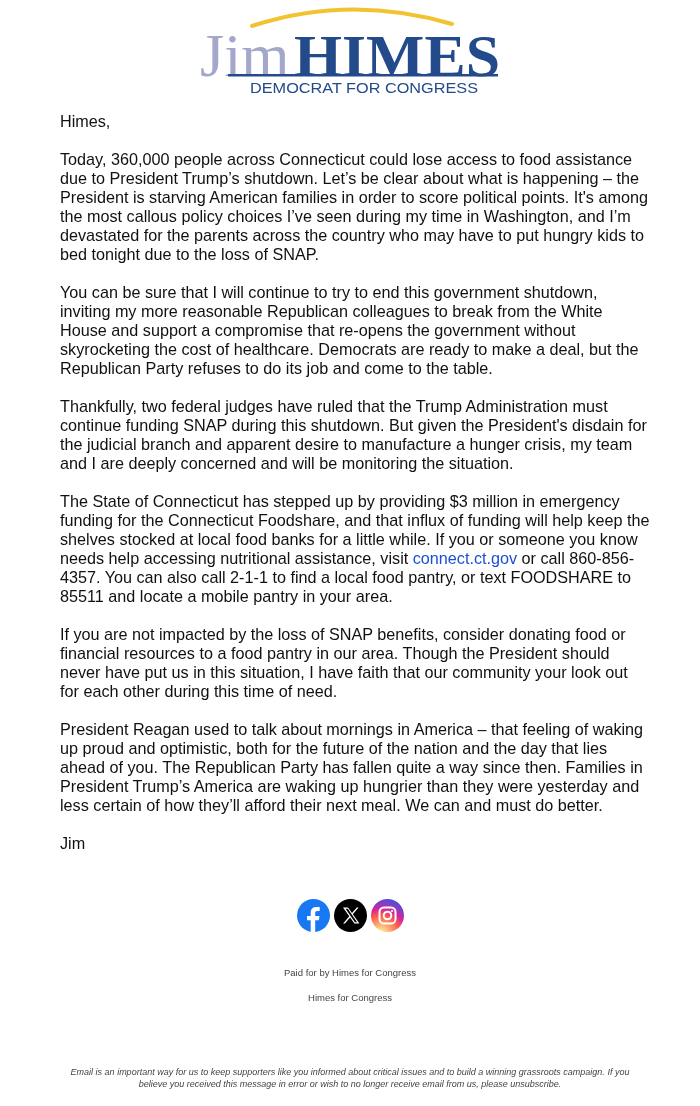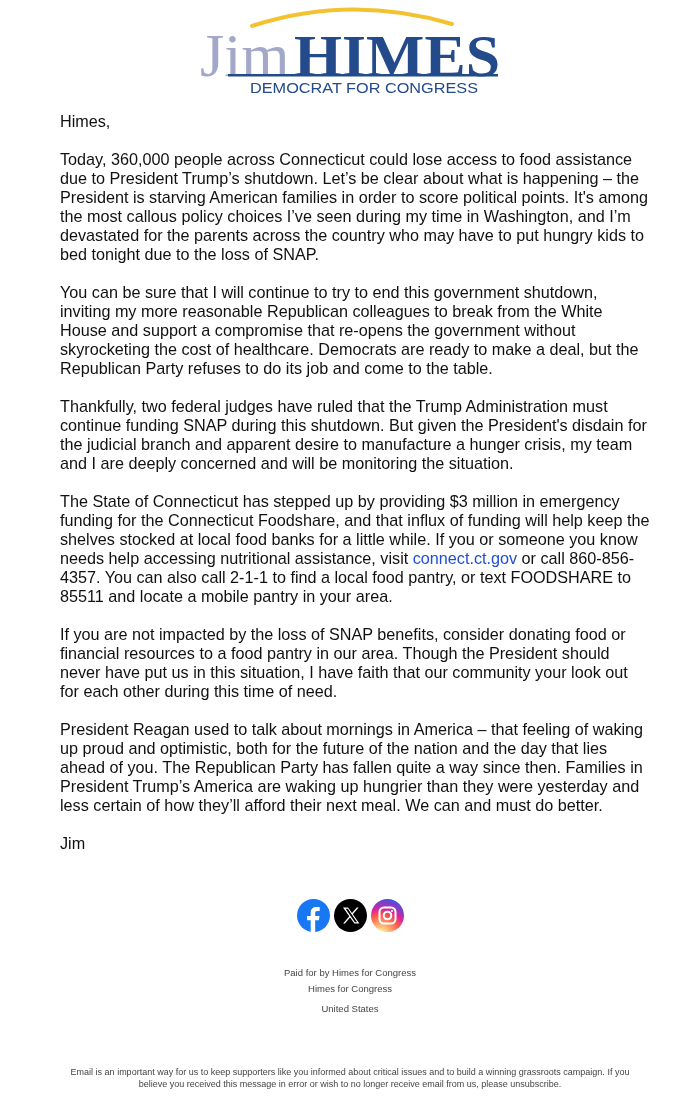--- a/index.html
+++ b/index.html
@@ -85,30 +85,31 @@
     .address {
       position: absolute;
       left: 0;
       top: 975px;
       width: 700px;
       text-align: center;
       font-size: 9.5px;
       line-height: 12px;
       color: #444444;
     }
-    .address div { margin: 8px; }
+    .address div { margin: 17px; }
 
     .disclaimer {
       position: absolute;
       left: 60px;
       top: 1066px;
       width: 580px;
       text-align: center;
       font-size: 9px;
       line-height: 12px;
+      font-style: italic;
       color: #444444;
     }
     .disclaimer a {
       color: #444444;
       text-decoration: none;
     }
   </style>
 </head>
 <body>
 
@@ -157,18 +158,17 @@
         <circle cx="16.5" cy="16.5" r="3.8" fill="none" stroke="#ffffff" stroke-width="2"></circle>
         <circle cx="21" cy="12" r="1.1" fill="#ffffff"></circle>
       </svg>
     </a>
   </div>
 
   <div class="paid">Paid for by Himes for Congress</div>
 
   <div class="address">
     <div>Himes for Congress</div>
-    <div>United States</div>
   </div>
 
   <div class="disclaimer"><span>Email is an important way for us to keep supporters like you informed about critical issues and to build a winning grassroots campaign. If you believe you received this message in error or wish to no longer receive email from us, please </span><a>unsubscribe</a><span>.</span></div>
 
 </div>
 
 </body></html>

